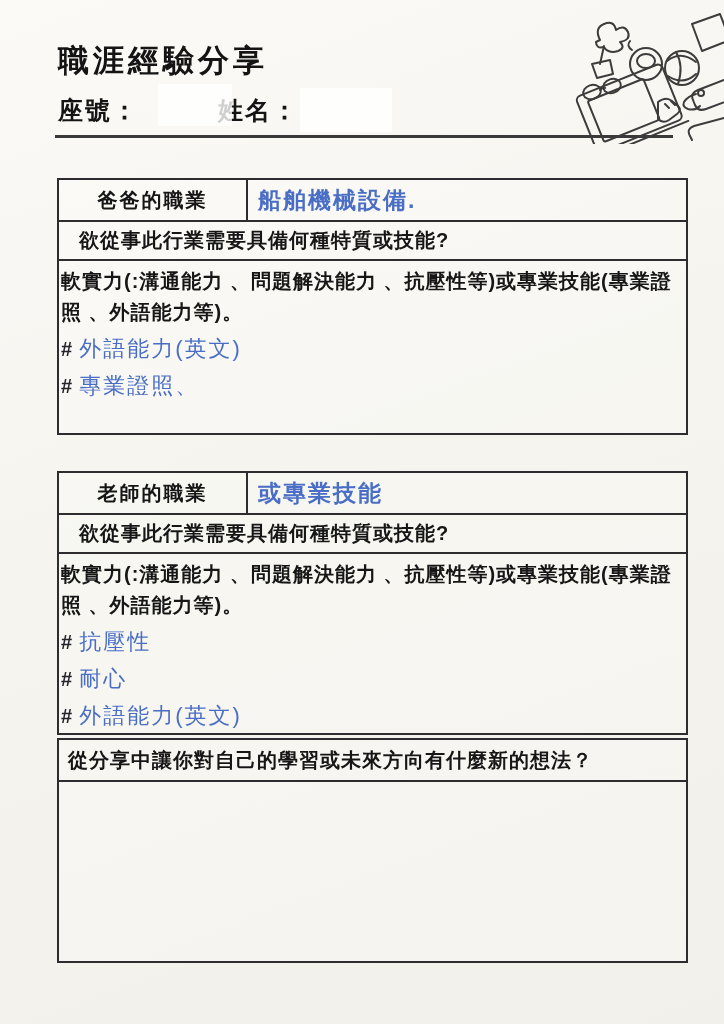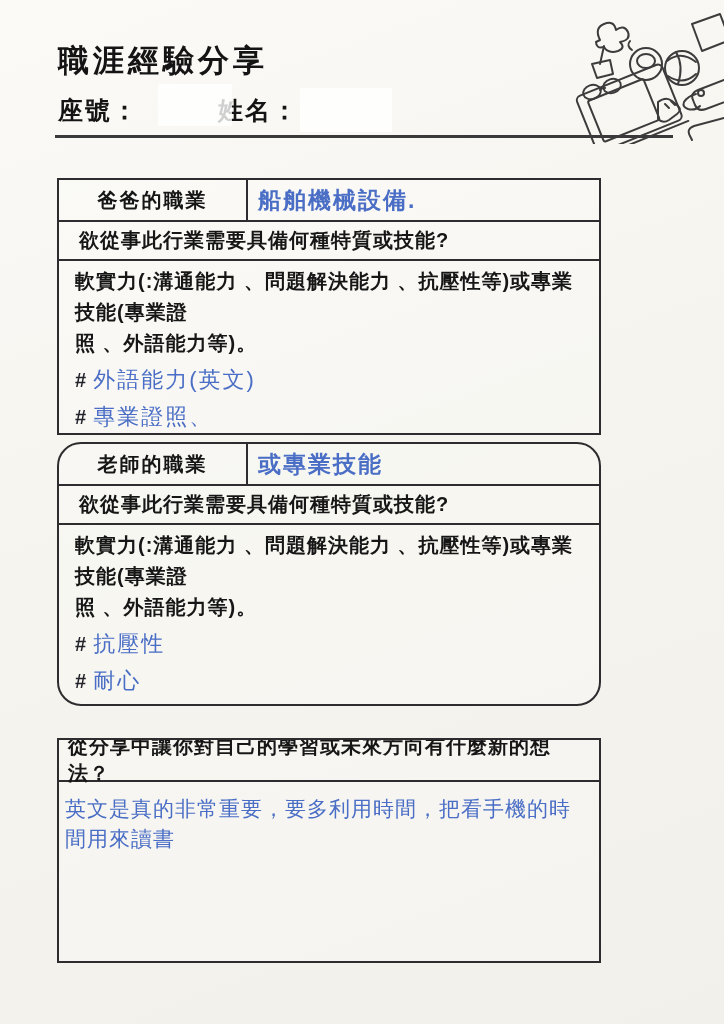--- a/index.html
+++ b/index.html
@@ -19,39 +19,39 @@
   .patch{position:absolute;background:rgba(255,255,255,.8);}
   .patch.seat{left:158px;top:84px;width:74px;height:42px;}
   .patch.name{left:300px;top:88px;width:92px;height:44px;}
   .top-rule{position:absolute;left:55px;top:135px;width:618px;height:3px;background:#3a3a3a;}
   .illus{position:absolute;right:0;top:4px;width:154px;height:140px;}
   .illus svg{width:100%;height:100%;}
   .illus path,.illus rect,.illus circle,.illus ellipse,.illus line{
     fill:none;stroke:#3c3c3c;stroke-width:2;stroke-linecap:round;stroke-linejoin:round;
   }
   .box{
-    position:absolute;left:57px;width:544px;
+    position:absolute;left:57px;width:631px;
     border:2px solid #2e2c2e;background:rgba(255,255,255,.25);
     box-sizing:border-box;overflow:hidden;
   }
   .t1{top:178px;height:257px;}
-  .t2{top:442px;height:264px;border-radius:24px;}
+  .t2{top:471px;height:264px;}
   .t3{top:738px;height:225px;}
   .hdr-row{display:flex;height:40px;border-bottom:2px solid #2e2c2e;}
   .occ-cell{
     width:189px;border-right:2px solid #2e2c2e;box-sizing:border-box;
     display:flex;align-items:center;justify-content:center;
     font-size:20px;font-weight:800;letter-spacing:2px;color:#161616;
   }
   .ans-cell{flex:1;display:flex;align-items:center;padding:0 10px;font-weight:bold;}
   .q-row{
     height:37px;border-bottom:2px solid #2e2c2e;display:flex;align-items:center;
     padding:0 20px;font-size:20px;font-weight:800;letter-spacing:1px;color:#161616;
   }
-  .body-cell{padding:5px 9px 0 16px;}
+  .body-cell{padding:5px 9px 0 2px;}
   .hint{
     font-size:20px;font-weight:800;letter-spacing:1px;line-height:31px;color:#161616;
     white-space:pre-line;margin-bottom:8px;
   }
   .tag-line{font-size:22px;line-height:26px;margin-bottom:11px;display:flex;align-items:baseline;}
   .hash{color:#23232b;font-weight:700;margin-right:7px;font-size:20px;}
   .hand{color:#4a6ec5;letter-spacing:2px;}
   .occ-hand{font-size:23px;}
   .q3-row{
     height:40px;border-bottom:2px solid #2e2c2e;display:flex;align-items:center;
@@ -160,18 +160,15 @@
       </div>
       <div class="tag-line">
         <span class="hash">#</span>
         <span class="hand">外語能力(英文)</span>
       </div>
     </div>
   </div>
 
   <div class="box t3">
     <div class="q3-row">從分享中讓你對自己的學習或未來方向有什麼新的想法？</div>
-    <div class="reflect-body">
-      <div class="reflect-text hand">英文是真的非常重要，要多利用時間，把看手機的時間用來讀書</div>
-    </div>
   </div>
 
 </div>
 
 </body></html>

